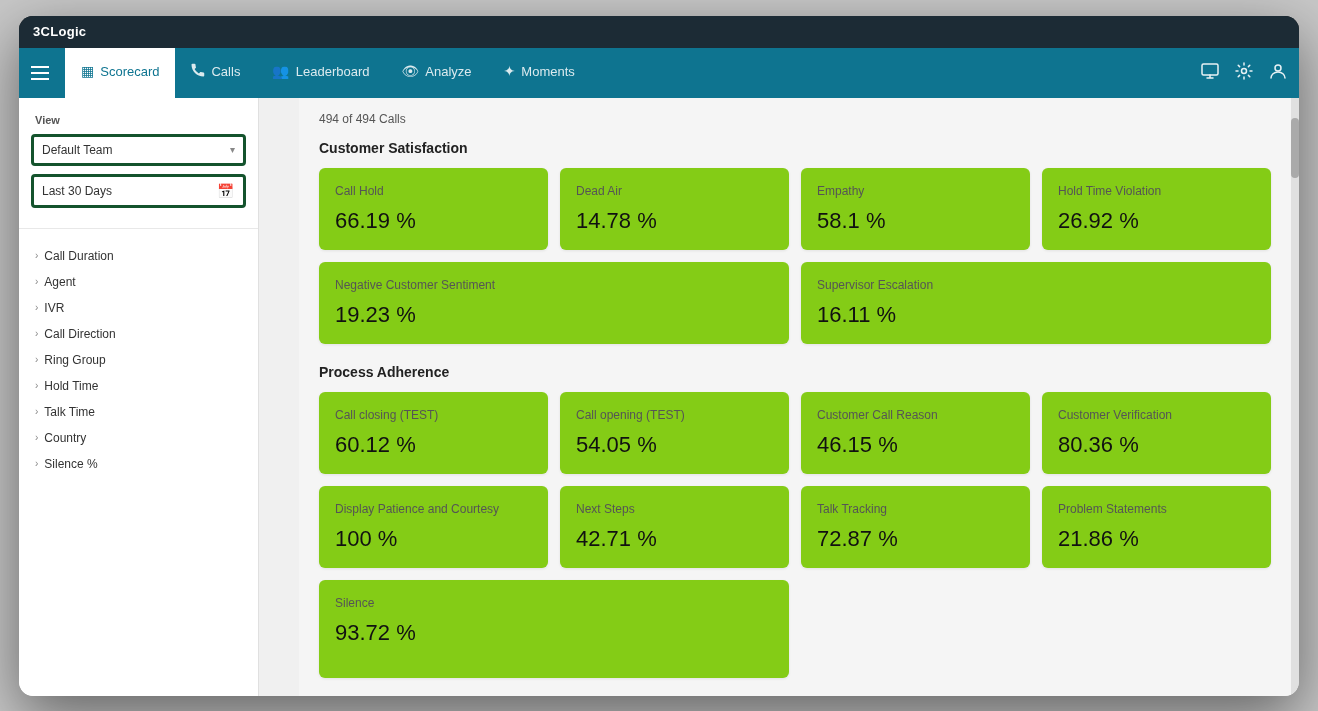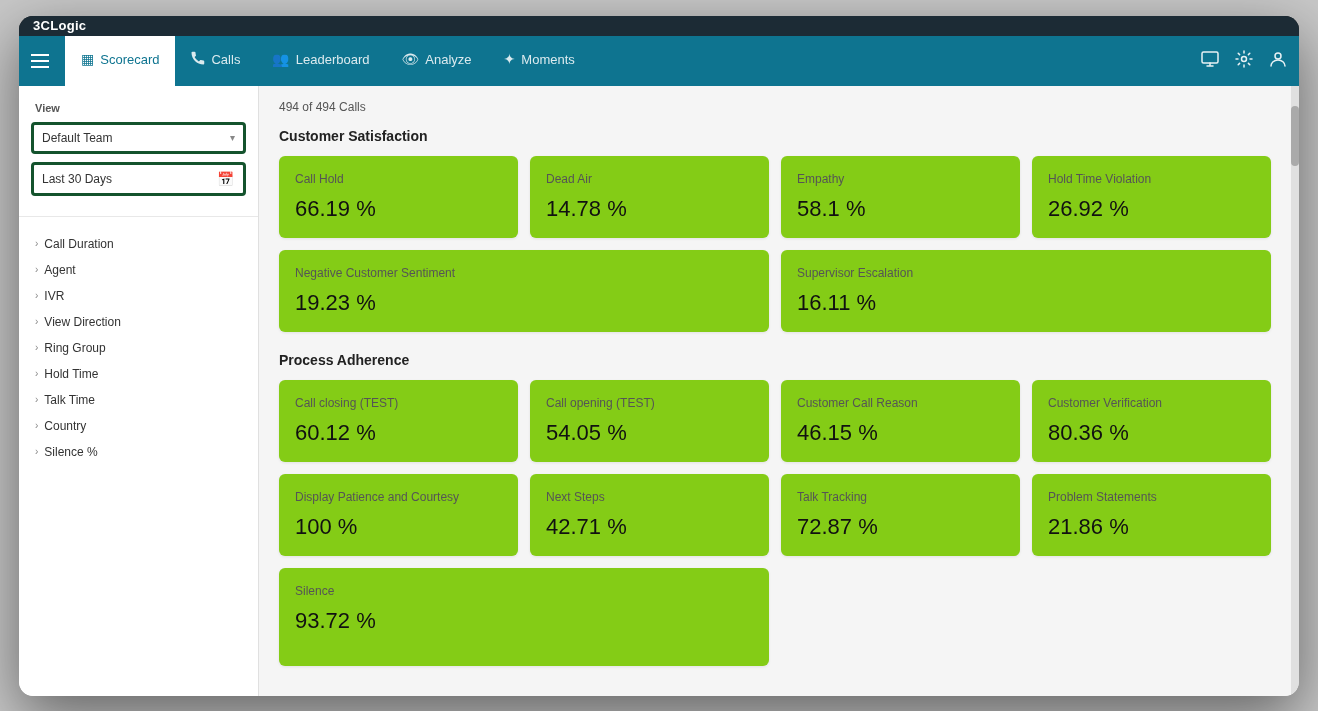--- a/index.html
+++ b/index.html
@@ -16,21 +16,21 @@
       height: 680px;
       background: #1a1a1a;
       border-radius: 14px;
       overflow: hidden;
       box-shadow: 0 20px 60px rgba(0,0,0,0.5);
       display: flex;
       flex-direction: column;
     }
     .title-bar {
       background: #1c2b35;
-      height: 20px;
+      height: 32px;
       display: flex;
       align-items: center;
       padding: 0 14px;
       flex-shrink: 0;
     }
     .title-bar-logo {
       color: #fff;
       font-size: 13px;
       font-weight: 600;
       letter-spacing: 0.3px;
@@ -99,20 +99,21 @@
     }
     .nav-right-icon {
       cursor: pointer;
       opacity: 0.9;
     }
     
     .main-layout {
       display: flex;
       flex: 1;
       overflow: hidden;
+      gap: 40px;
     }
     
     .sidebar {
       width: 240px;
       background: #fff;
       border-right: 1px solid #e0e0e0;
       flex-shrink: 0;
       padding: 16px 0 16px 0;
       overflow-y: auto;
     }
@@ -329,21 +330,21 @@
         <div class="sidebar-filter-item">
           <span class="arrow">›</span>
           <span>Agent</span>
         </div>
         <div class="sidebar-filter-item">
           <span class="arrow">›</span>
           <span>IVR</span>
         </div>
         <div class="sidebar-filter-item">
           <span class="arrow">›</span>
-          <span>View Direction</span>
+          <span>Call Direction</span>
         </div>
         <div class="sidebar-filter-item">
           <span class="arrow">›</span>
           <span>Ring Group</span>
         </div>
         <div class="sidebar-filter-item">
           <span class="arrow">›</span>
           <span>Hold Time</span>
         </div>
         <div class="sidebar-filter-item">

